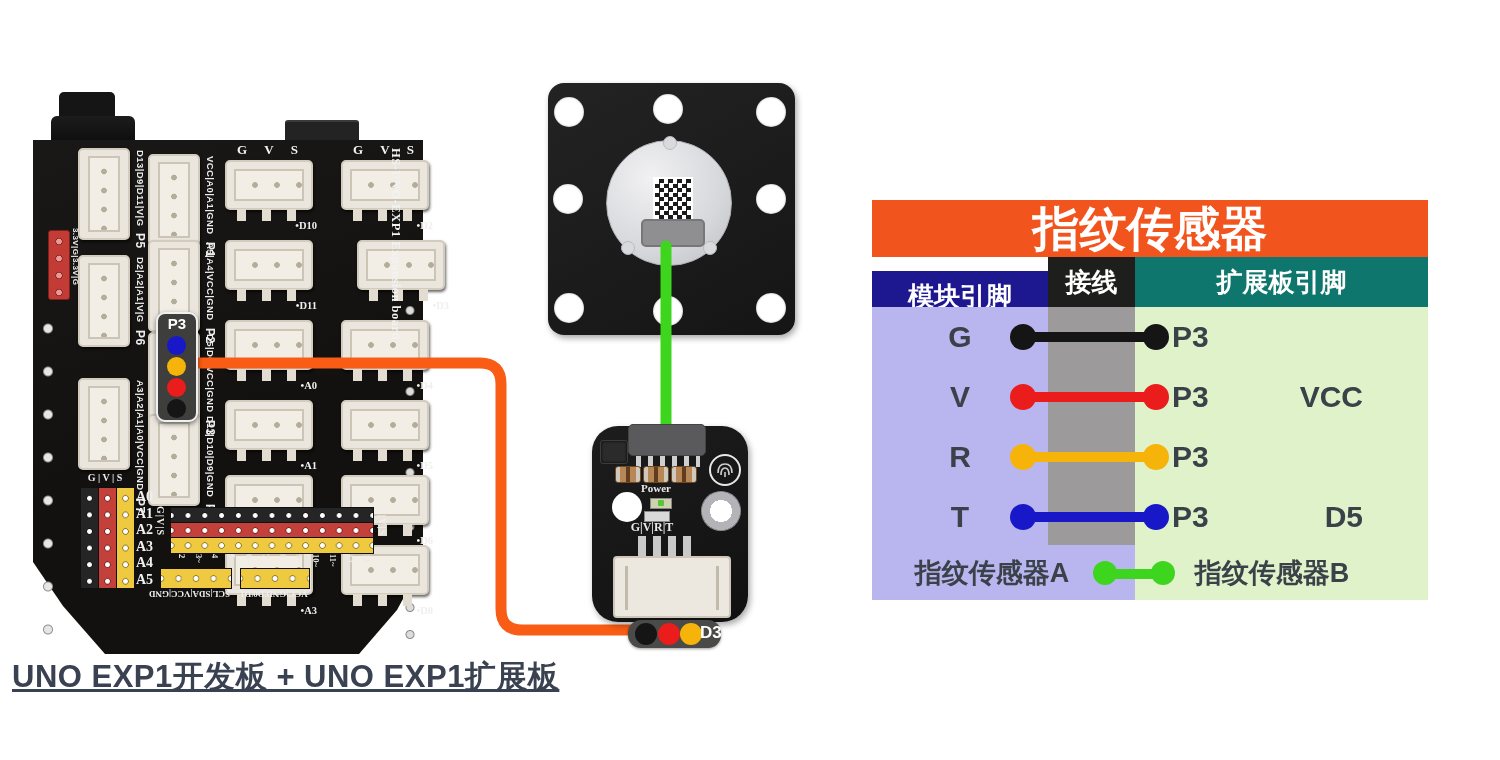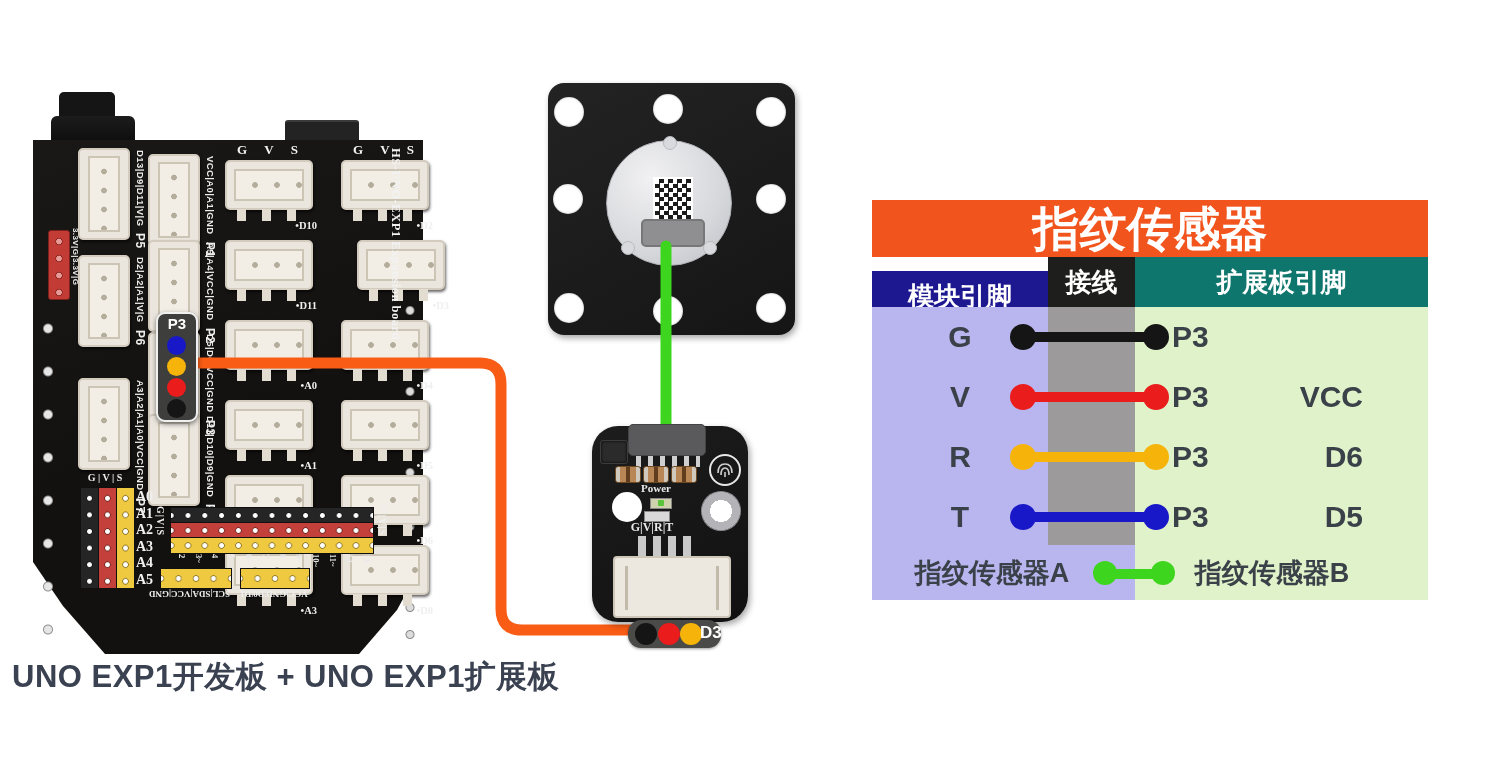--- a/index.html
+++ b/index.html
@@ -102,21 +102,21 @@
   .t-row .port{position:absolute;left:300px;line-height:60px;font-size:30px;}
   .t-row .bpin{position:absolute;left:330px;width:161px;text-align:right;line-height:60px;font-size:30px;}
   .t-brow{position:absolute;left:0;top:240px;width:556px;height:53px;color:#3A4148;font-weight:bold;}
   .t-brow .ltext{position:absolute;left:0;width:240px;text-align:center;line-height:53px;font-size:27px;}
   .t-brow .rtext{position:absolute;left:300px;width:200px;text-align:center;line-height:53px;font-size:27px;}
   .t-brow .wire{position:absolute;left:233px;top:22px;width:58px;height:10px;border-radius:5px;}
   .t-brow .dot{position:absolute;top:14px;width:24px;height:24px;border-radius:50%;}
   .t-brow .dl{left:221px;} .t-brow .dr{left:279px;}
 
   
-  #caption{position:absolute;left:12px;top:656px;font-size:31px;font-weight:bold;color:#3A4150;letter-spacing:.5px;}
+  #caption{position:absolute;left:12px;top:656px;font-size:31px;font-weight:bold;color:#3A4150;letter-spacing:.5px;text-decoration:underline;}
 </style>
 </head>
 <body>
 
 <div id="stage">
 
   <div id="board">
     <div class="jack1"></div>
     <div class="jack2"></div>
     <div class="usb"></div>
@@ -325,21 +325,20 @@
         <span class="dot dr" style="background-color: rgb(234, 28, 28);"></span>
         <span class="port">P3</span>
         <span class="bpin">VCC</span>
       </div>
       <div class="t-row" style="top:120px;">
         <span class="pin">R</span>
         <span class="dot dl" style="background-color: rgb(246, 180, 10);"></span>
         <span class="wire" style="background-color: rgb(246, 180, 10);"></span>
         <span class="dot dr" style="background-color: rgb(246, 180, 10);"></span>
         <span class="port">P3</span>
-        <span class="bpin">D6</span>
       </div>
       <div class="t-row" style="top:180px;">
         <span class="pin">T</span>
         <span class="dot dl" style="background-color: rgb(24, 24, 200);"></span>
         <span class="wire" style="background-color: rgb(24, 24, 200);"></span>
         <span class="dot dr" style="background-color: rgb(24, 24, 200);"></span>
         <span class="port">P3</span>
         <span class="bpin">D5</span>
       </div>
 

